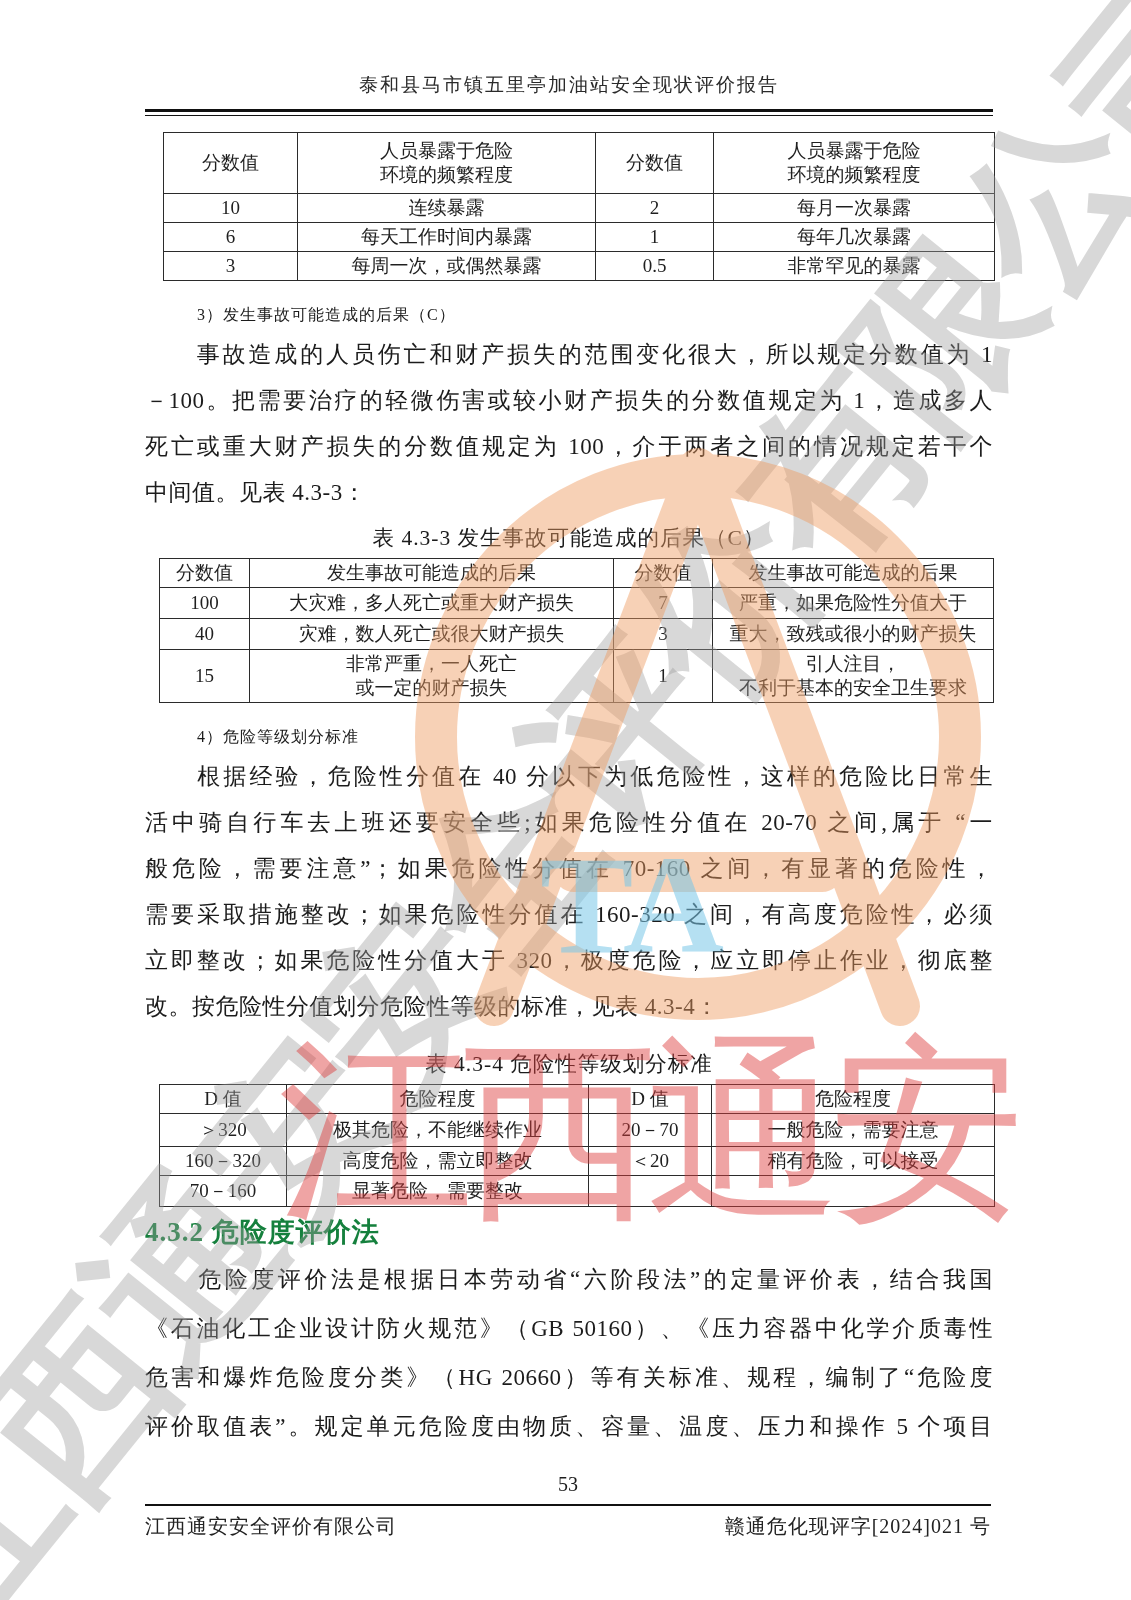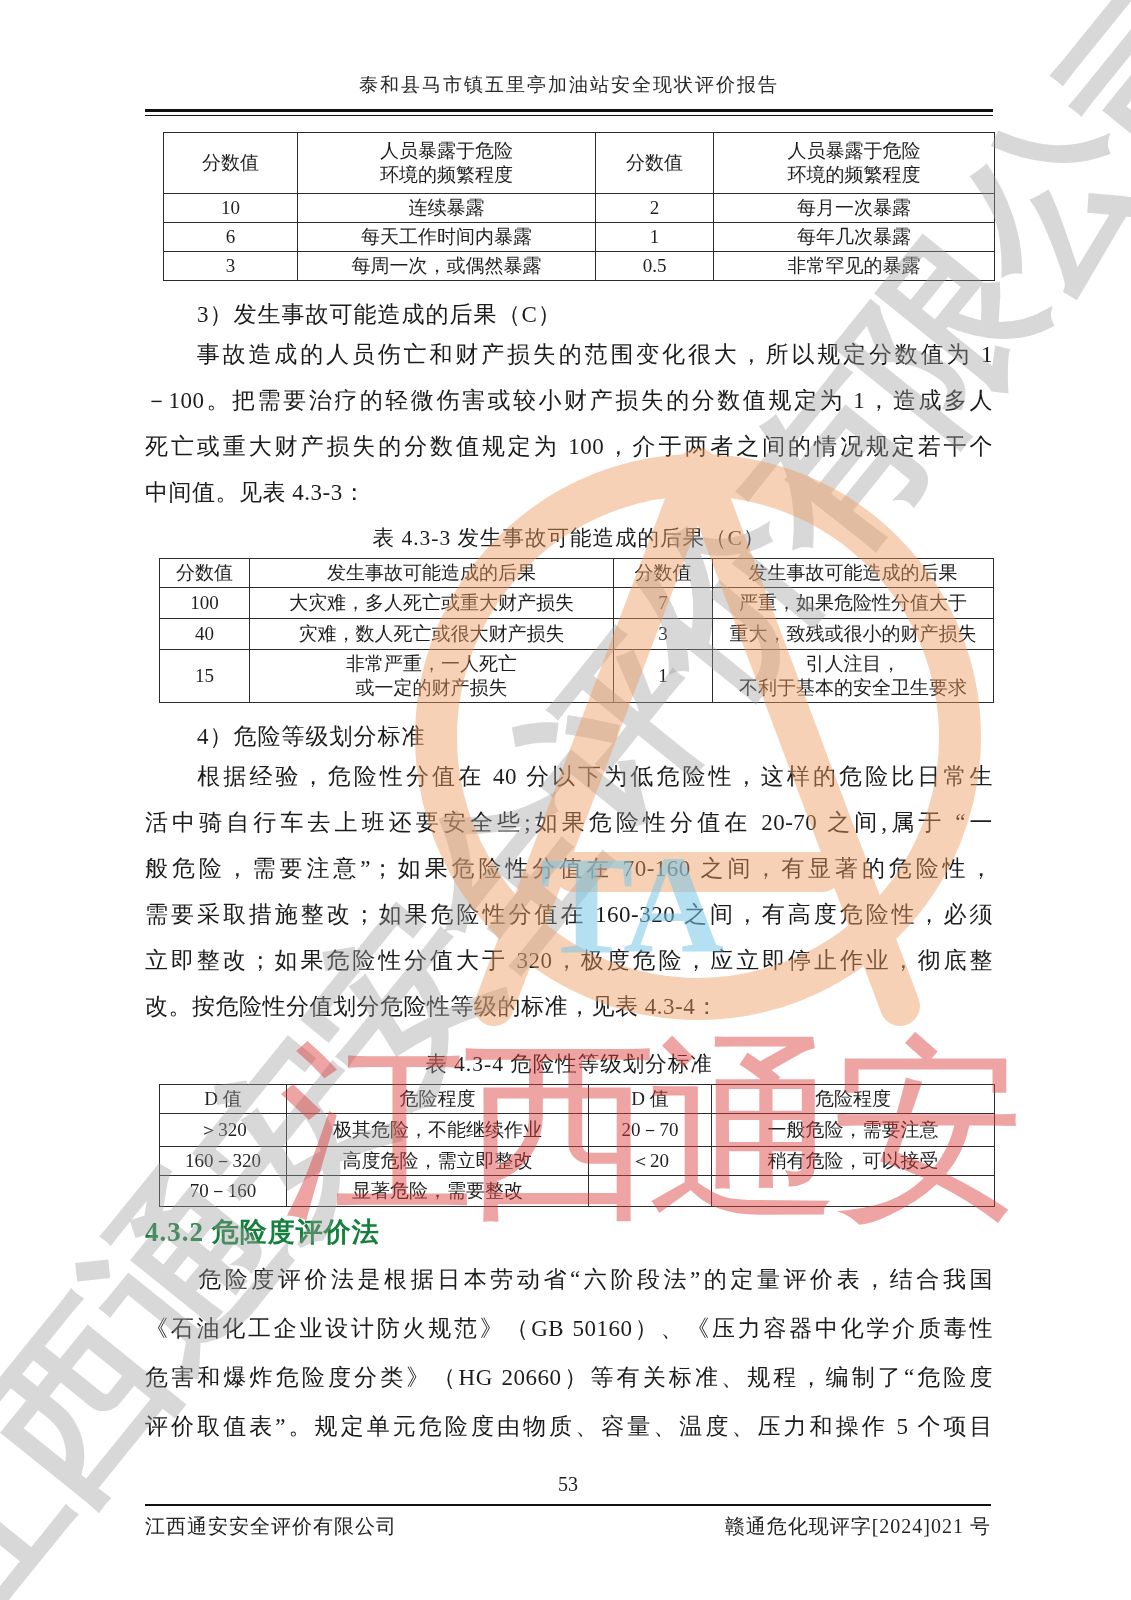--- a/index.html
+++ b/index.html
@@ -22,21 +22,21 @@
   .tbl2{width:834px;margin:4px 0 0 14px;}
   .tbl2 .hrow td{height:28px;}
   .tbl2 .drow td{height:30px;}
   .tbl2 .drow2 td{height:52px;}
   .tbl3{width:835px;margin:4px 0 0 14px;padding-left:38px;}
   .tbl3 .hrow td{height:28px;}
   .tbl3 .r1 td{height:32px;}
   .tbl3 .r2 td{height:28px;}
   .tbl3 .r3 td{height:30px;}
 
-  .sec-heading{margin-top:19px;height:30px;line-height:30px;font-size:23px;padding-left:52px;letter-spacing:1px;}
+  .sec-heading{margin-top:19px;height:30px;line-height:30px;font-size:16px;padding-left:52px;letter-spacing:1px;}
   .para{margin-top:2px;}
   .line{height:46px;line-height:46px;font-size:23px;letter-spacing:.5px;
         text-align:justify;text-align-last:justify;overflow:hidden;}
   .line.no-just{text-align-last:left;}
   .p3 .line{height:49px;line-height:49px;}
   .tbl-caption{margin-top:4px;height:34px;line-height:36px;text-align:center;font-size:21.5px;letter-spacing:1px;}
   .tbl-caption.c2{margin-top:16px;}
   .num-heading{margin-top:4px;height:42px;line-height:42px;font-size:27px;font-weight:bold;letter-spacing:1px;color:#15803d;}
 
   .footer{position:absolute;left:145px;right:140px;top:1452px;margin-top:20px;}

